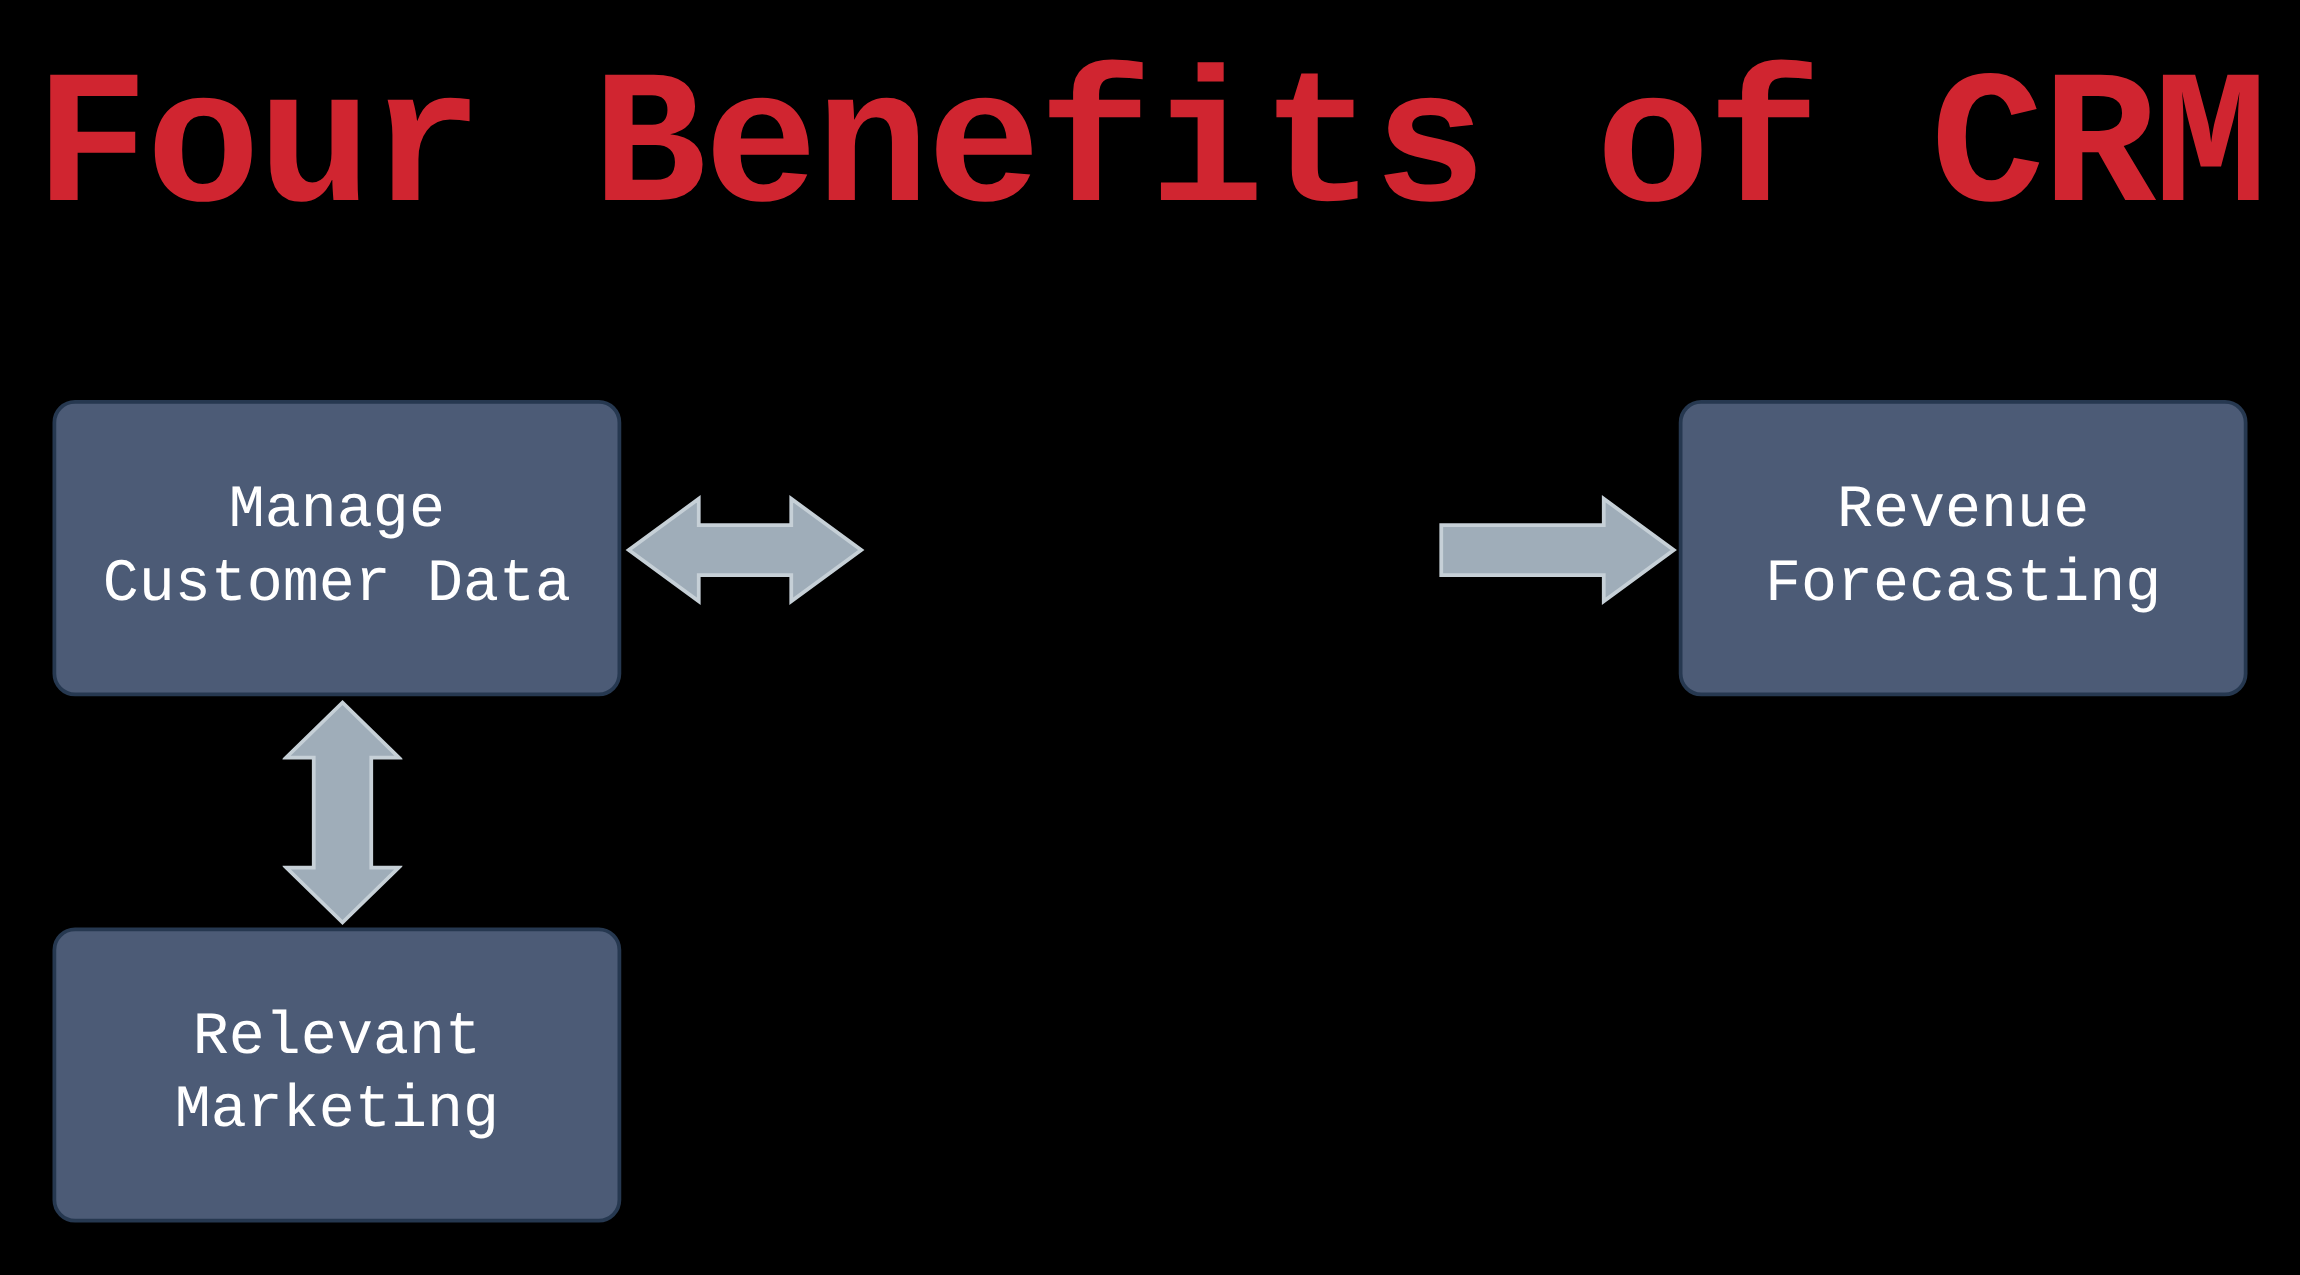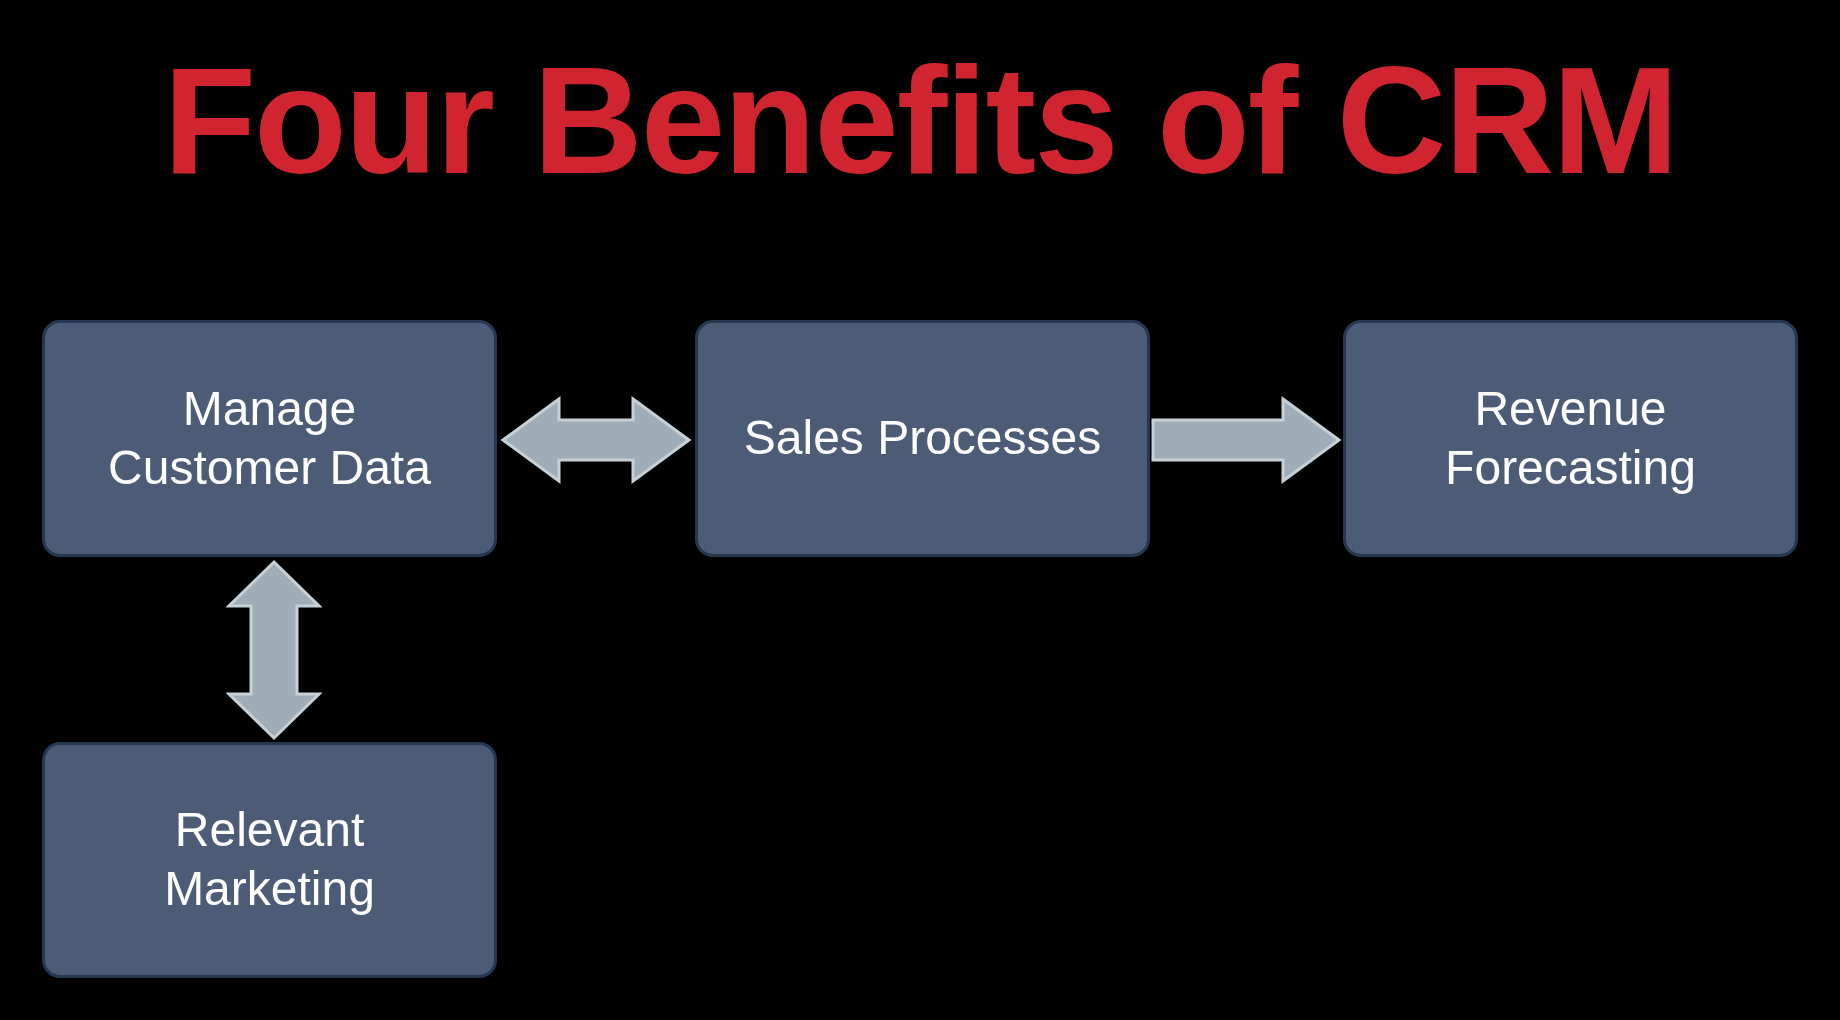--- a/index.html
+++ b/index.html
@@ -12,21 +12,21 @@
     --arrow-stroke: #c6d0d7;
   }
   * { margin: 0; padding: 0; box-sizing: border-box; }
   html, body { background: var(--bg); }
   .canvas {
     position: relative;
     width: 1840px;
     height: 1020px;
     background: var(--bg);
     overflow: hidden;
-    font-family: Liberation Sans, sans-serif;
+    font-family: Liberation Mono, monospace;
   }
   .title {
     position: absolute;
     left: 0;
     right: 0;
     top: 44px;
     text-align: center;
     font-size: 152px;
     font-weight: 700;
     letter-spacing: -2px;
@@ -71,23 +71,20 @@
 
 <div class="canvas">
 
   <h1 class="title">Four Benefits of CRM</h1>
 
   <div class="node node-manage">
     <span>Manage
 Customer Data</span>
   </div>
 
-  <div class="node node-sales">
-    <span>Sales Processes</span>
-  </div>
 
   <div class="node node-revenue">
     <span>Revenue
 Forecasting</span>
   </div>
 
   <div class="node node-marketing">
     <span>Relevant
 Marketing</span>
   </div>

